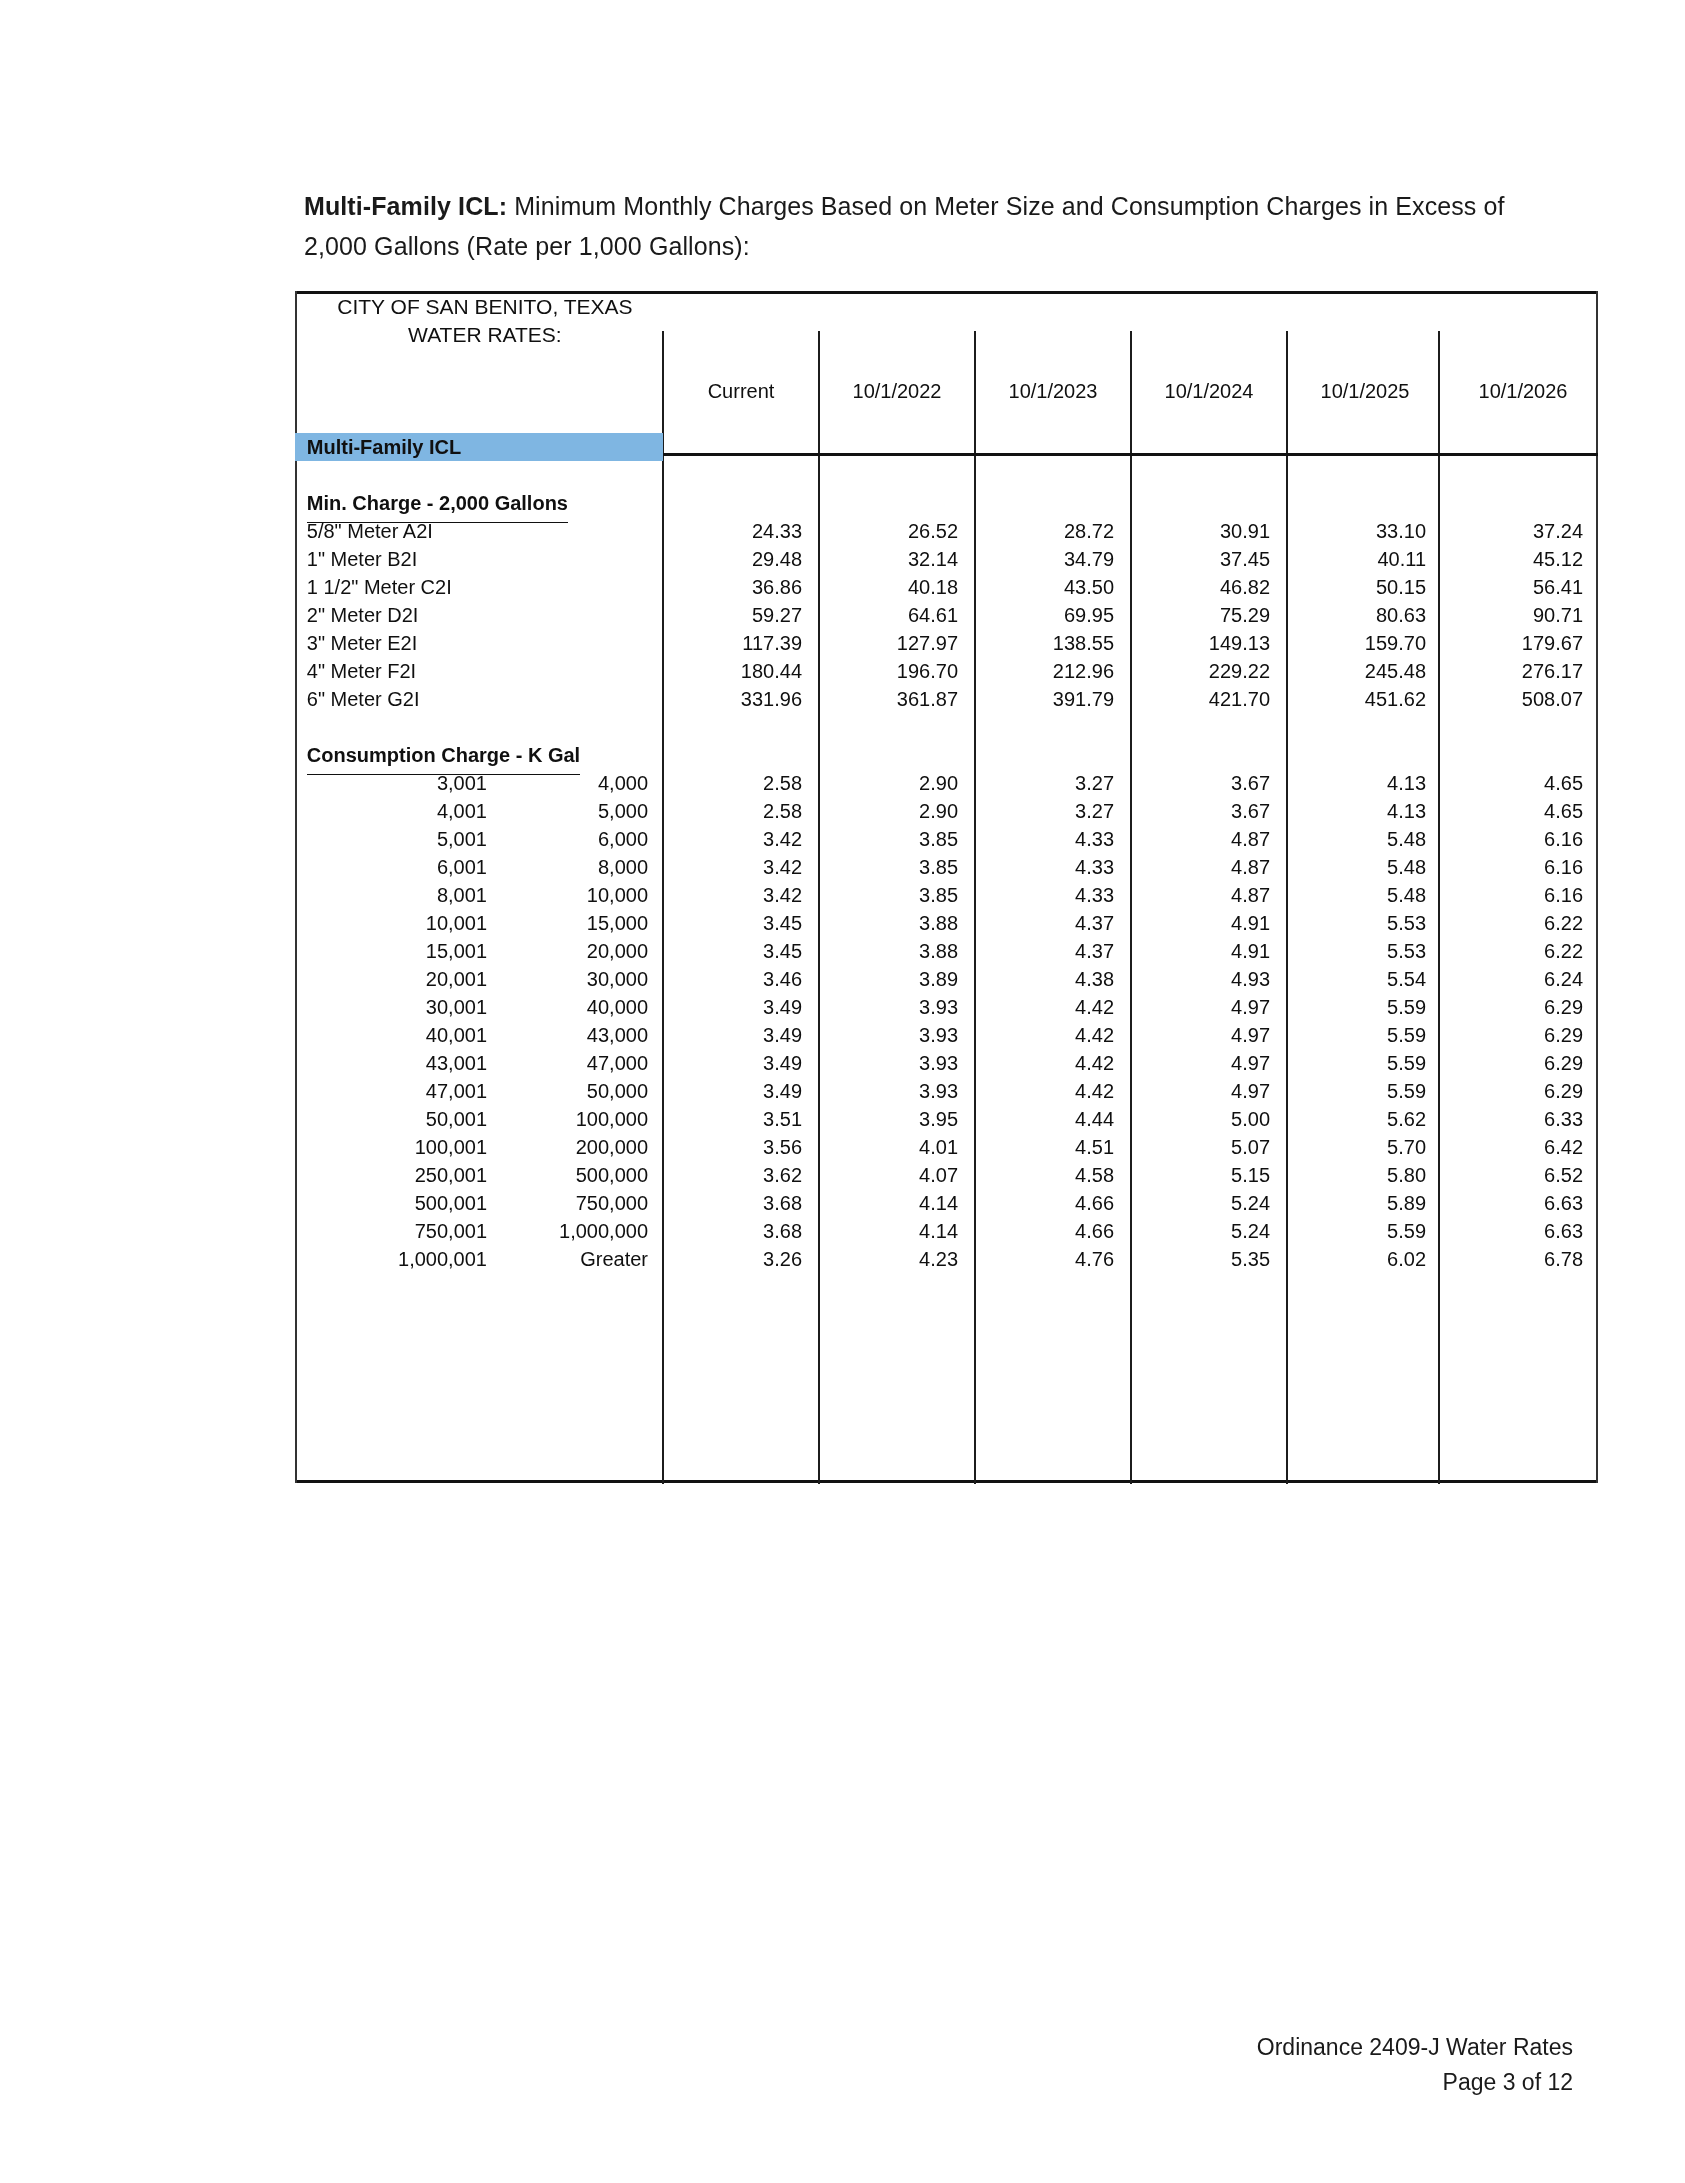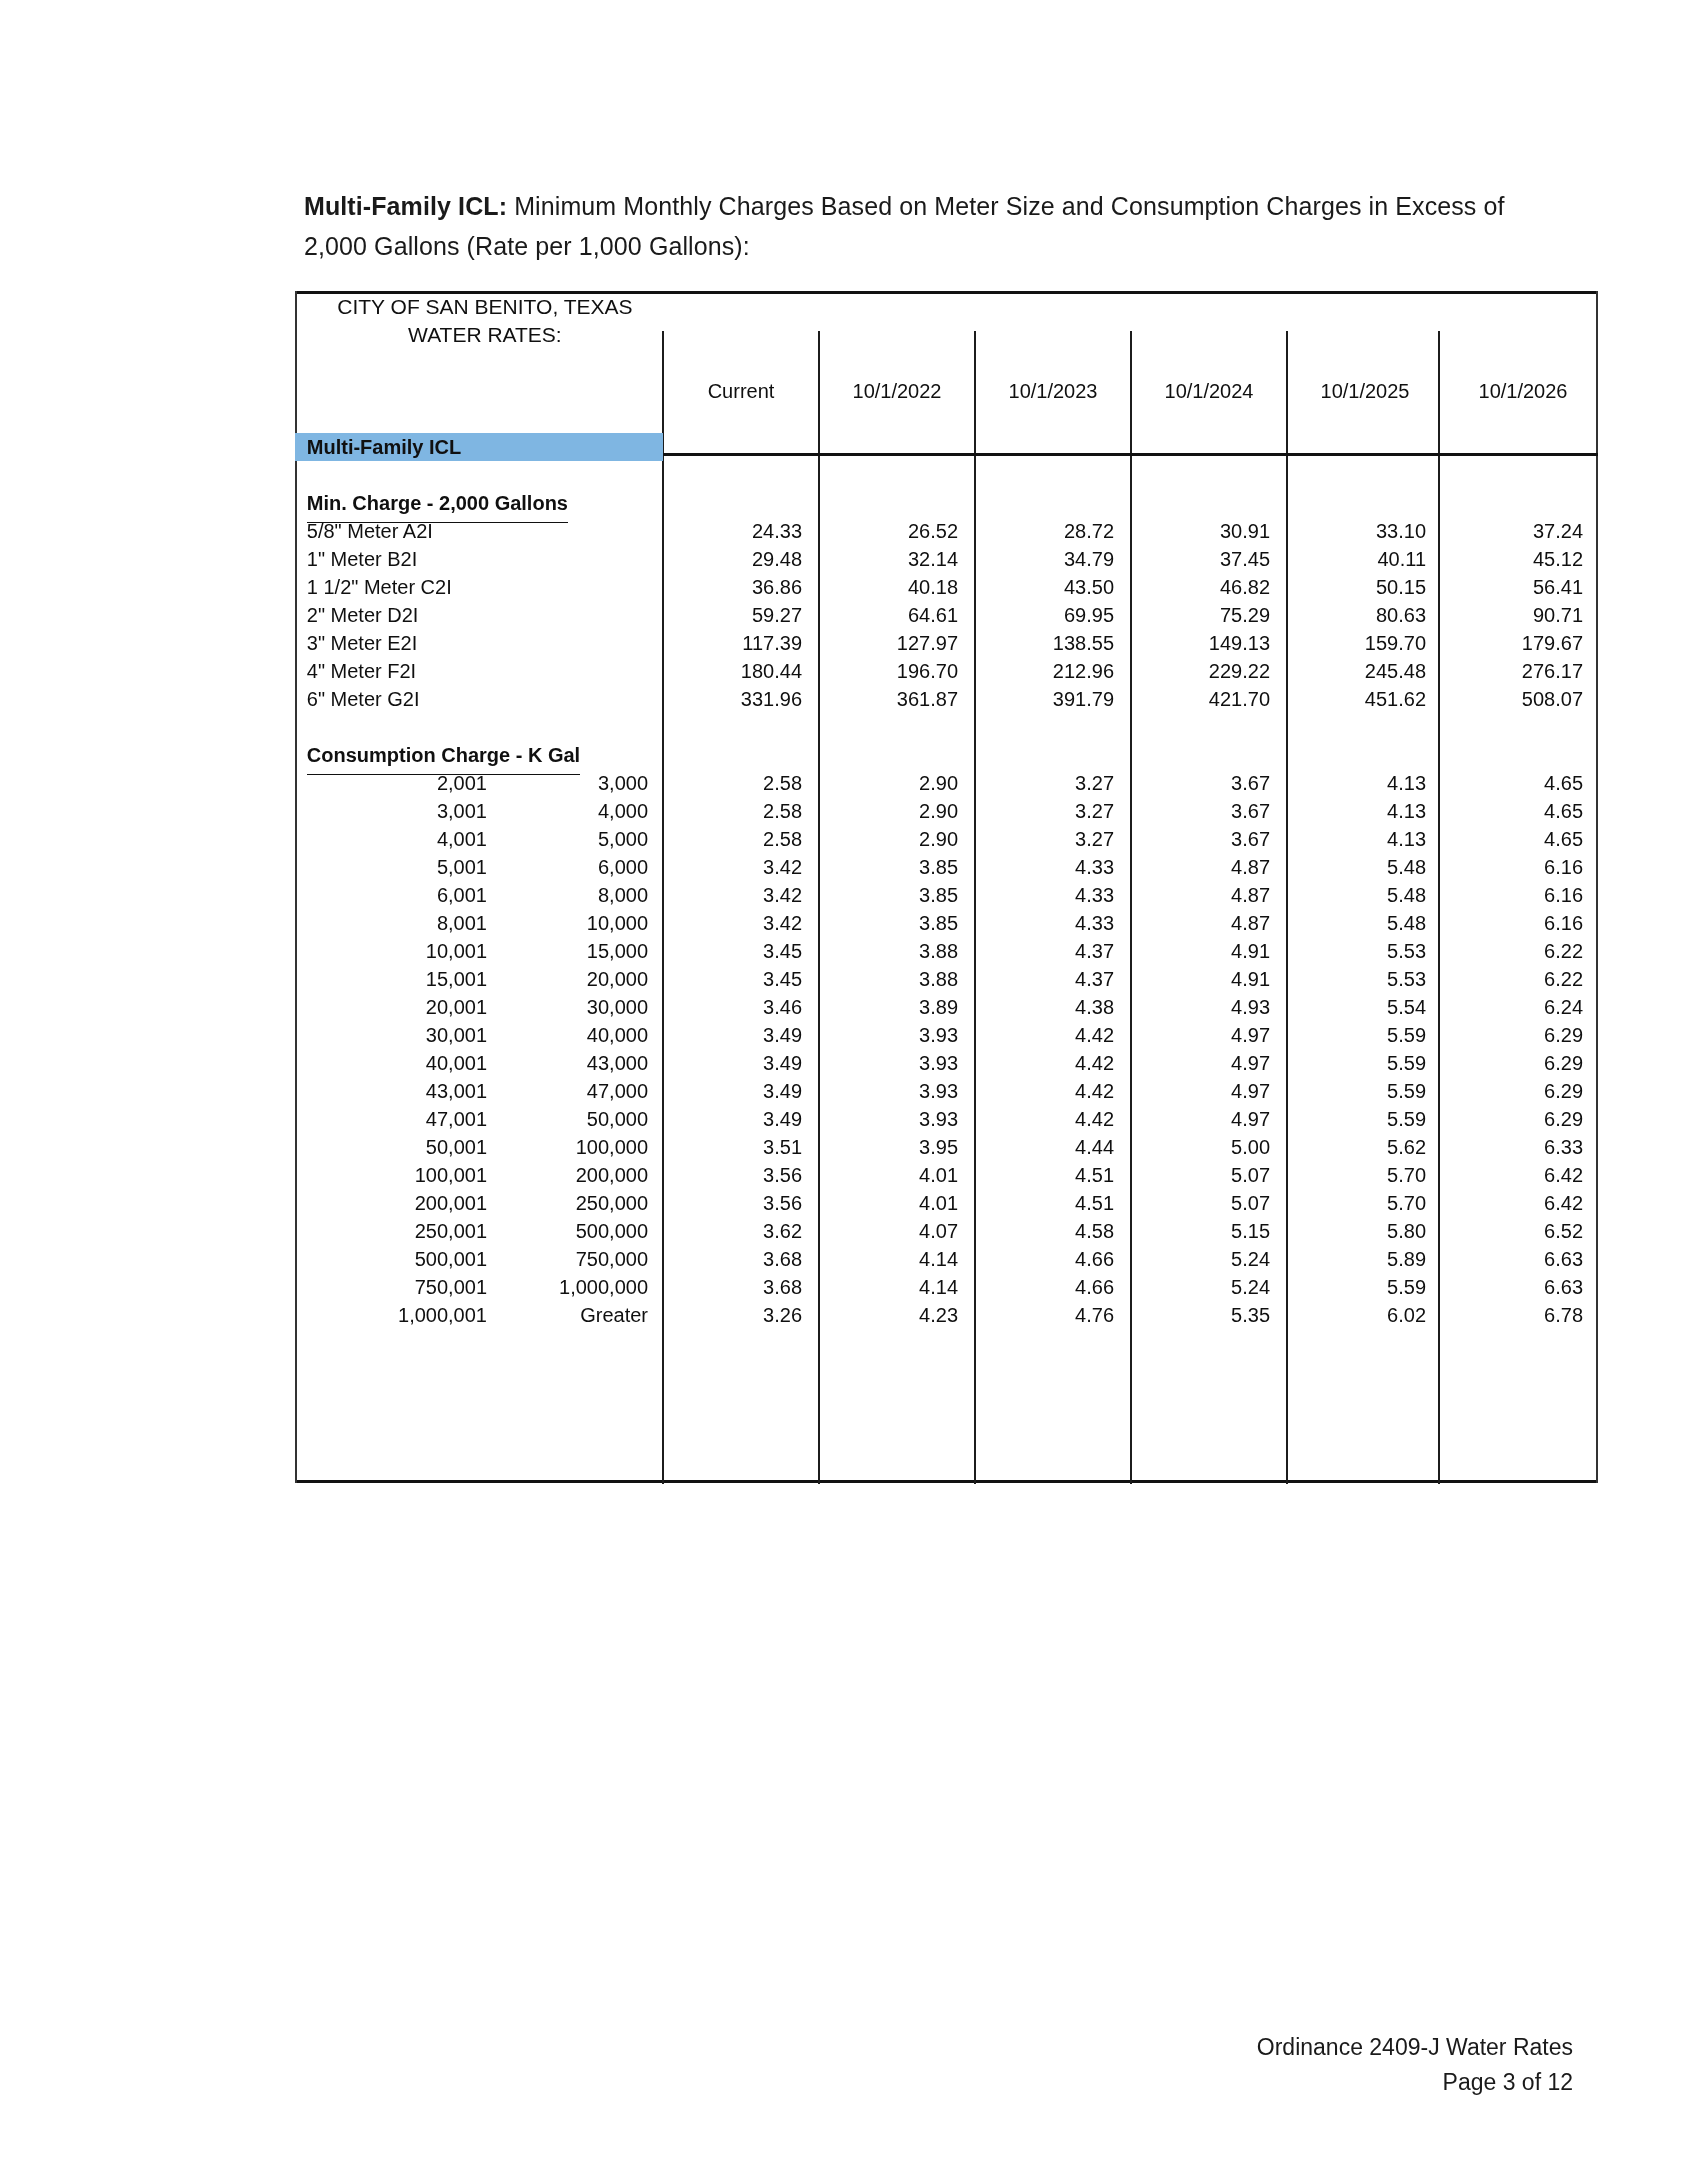--- a/index.html
+++ b/index.html
@@ -310,30 +310,20 @@
           <td class="section-head cell-pad-l" colspan="2"><span class="ul">Consumption Charge - K Gal</span></td>
           <td></td>
             <td></td>
           <td></td>
             <td></td>
           <td></td>
             <td></td>
         </tr>
 
         <tr>
-          <td class="rng">2,001</td>
-          <td class="rng2">3,000</td>
-          <td class="num">2.58</td>
-          <td class="num">2.90</td>
-          <td class="num">3.27</td>
-          <td class="num">3.67</td>
-          <td class="num">4.13</td>
-          <td class="num-last">4.65</td>
-        </tr>
-        <tr>
           <td class="rng">3,001</td>
           <td class="rng2">4,000</td>
           <td class="num">2.58</td>
           <td class="num">2.90</td>
           <td class="num">3.27</td>
           <td class="num">3.67</td>
           <td class="num">4.13</td>
           <td class="num-last">4.65</td>
         </tr>
         <tr>
@@ -460,30 +450,20 @@
           <td class="rng">100,001</td>
           <td class="rng2">200,000</td>
           <td class="num">3.56</td>
           <td class="num">4.01</td>
           <td class="num">4.51</td>
           <td class="num">5.07</td>
           <td class="num">5.70</td>
           <td class="num-last">6.42</td>
         </tr>
         <tr>
-          <td class="rng">200,001</td>
-          <td class="rng2">250,000</td>
-          <td class="num">3.56</td>
-          <td class="num">4.01</td>
-          <td class="num">4.51</td>
-          <td class="num">5.07</td>
-          <td class="num">5.70</td>
-          <td class="num-last">6.42</td>
-        </tr>
-        <tr>
           <td class="rng">250,001</td>
           <td class="rng2">500,000</td>
           <td class="num">3.62</td>
           <td class="num">4.07</td>
           <td class="num">4.58</td>
           <td class="num">5.15</td>
           <td class="num">5.80</td>
           <td class="num-last">6.52</td>
         </tr>
         <tr>

